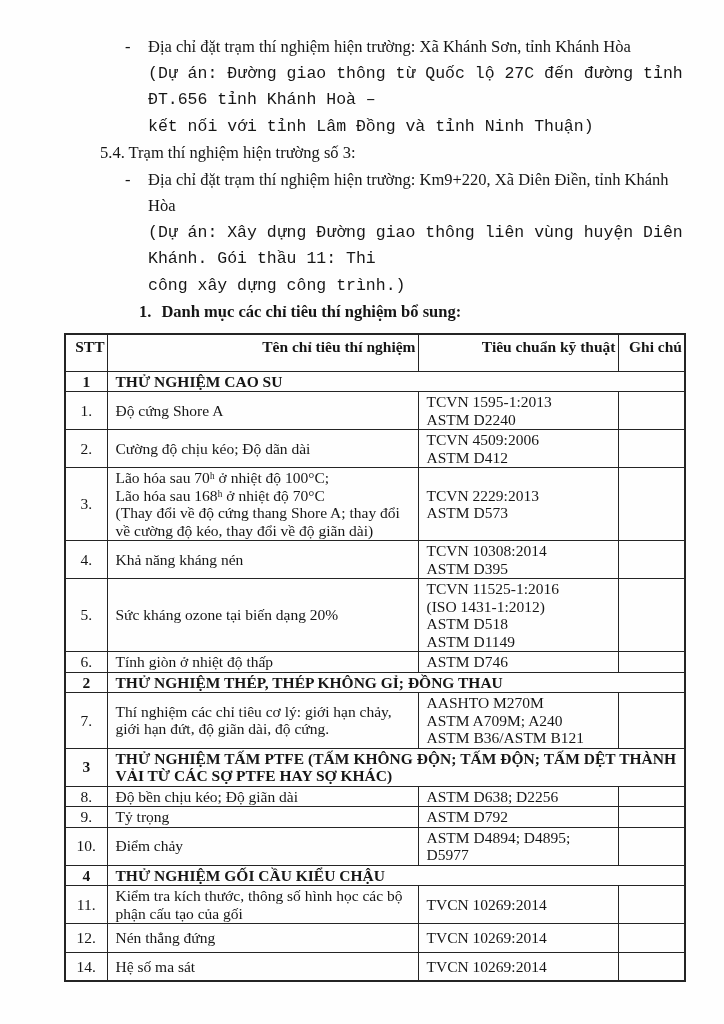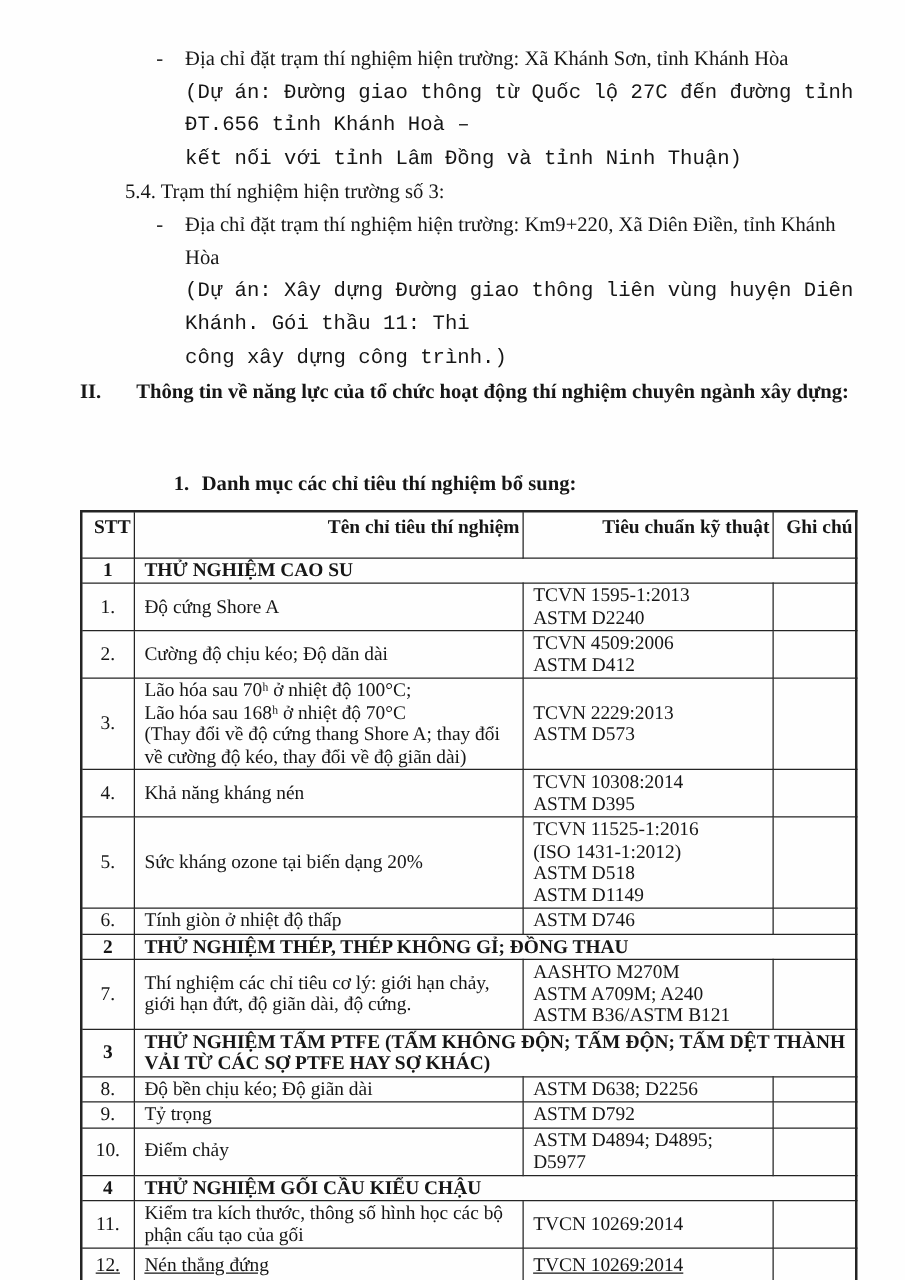--- a/index.html
+++ b/index.html
@@ -30,21 +30,20 @@
     font-weight: bold;
     font-size: 16.5px;
     line-height: 27px;
   }
   .h2-line .numeral { width: 45px; flex: 0 0 45px; }
   .sub1-line {
     font-weight: bold;
     font-size: 16.5px;
     line-height: 26px;
     padding-left: 75px;
-    margin-top: 48px;
   }
   .sub1-line .num { margin-right: 10px; }
   
   table.tests {
     margin-top: 8px;
     border-collapse: collapse;
     table-layout: fixed;
     width: 620px;
     font-size: 15.5px;
     border: 2px solid #242424;
@@ -62,21 +61,21 @@
   }
   table.tests td { padding: 1px 8px; vertical-align: middle; }
   td.stt {
     text-align: center;
     vertical-align: top;
     padding: 1px 2px;
   }
   tr.section td { font-weight: bold; }
   td.section-name { text-align: justify; padding: 2px 8px; }
   td.name, td.standard { white-space: pre-line; }
-  tbody tr:nth-child(n+16) td { padding-top: 5px; padding-bottom: 5px; text-decoration: underline; }
+  tbody tr:nth-child(n+16) td { padding-top: 5px; padding-bottom: 5px; }
 </style>
 </head>
 <body>
 
 <div class="page">
   <div class="content">
 
     <div class="intro">
       <div class="iline bullet-line">
         <span class="dash">-</span>
@@ -86,24 +85,20 @@
 kết nối với tỉnh Lâm Đồng và tỉnh Ninh Thuận)</div>
       <div class="iline num54-line">5.4. Trạm thí nghiệm hiện trường số 3:</div>
       <div class="iline bullet-line">
         <span class="dash">-</span>
         <span>Địa chỉ đặt trạm thí nghiệm hiện trường: Km9+220, Xã Diên Điền, tỉnh Khánh Hòa</span>
       </div>
       <div class="iline note-line">(Dự án: Xây dựng Đường giao thông liên vùng huyện Diên Khánh. Gói thầu 11: Thi
 công xây dựng công trình.)</div>
     </div>
 
-    <div class="h2-line">
-      <span class="numeral">II.</span>
-      <span>Thông tin về năng lực của tổ chức hoạt động thí nghiệm chuyên ngành xây dựng:</span>
-    </div>
 
     <div class="sub1-line">
       <span class="num">1.</span><span>Danh mục các chỉ tiêu thí nghiệm bổ sung:</span>
     </div>
 
     <table class="tests">
       <colgroup>
         <col style="width:42px">
         <col style="width:311px">
         <col style="width:200px">

